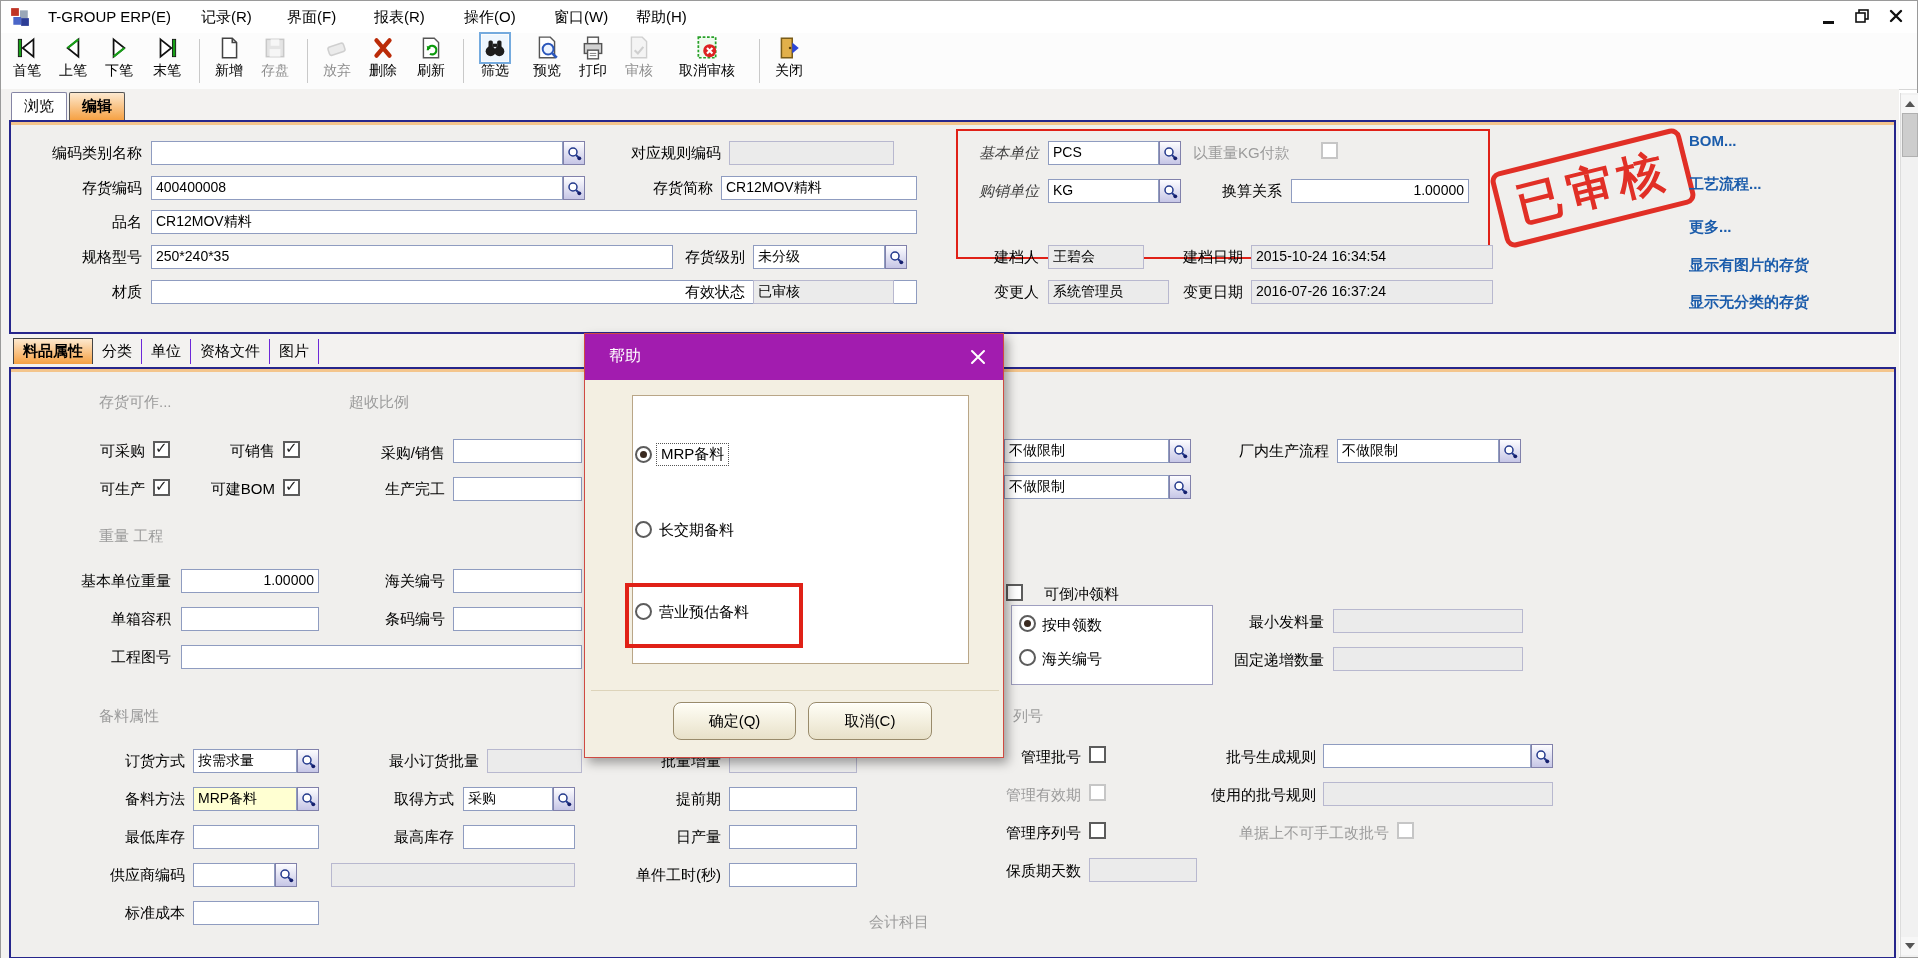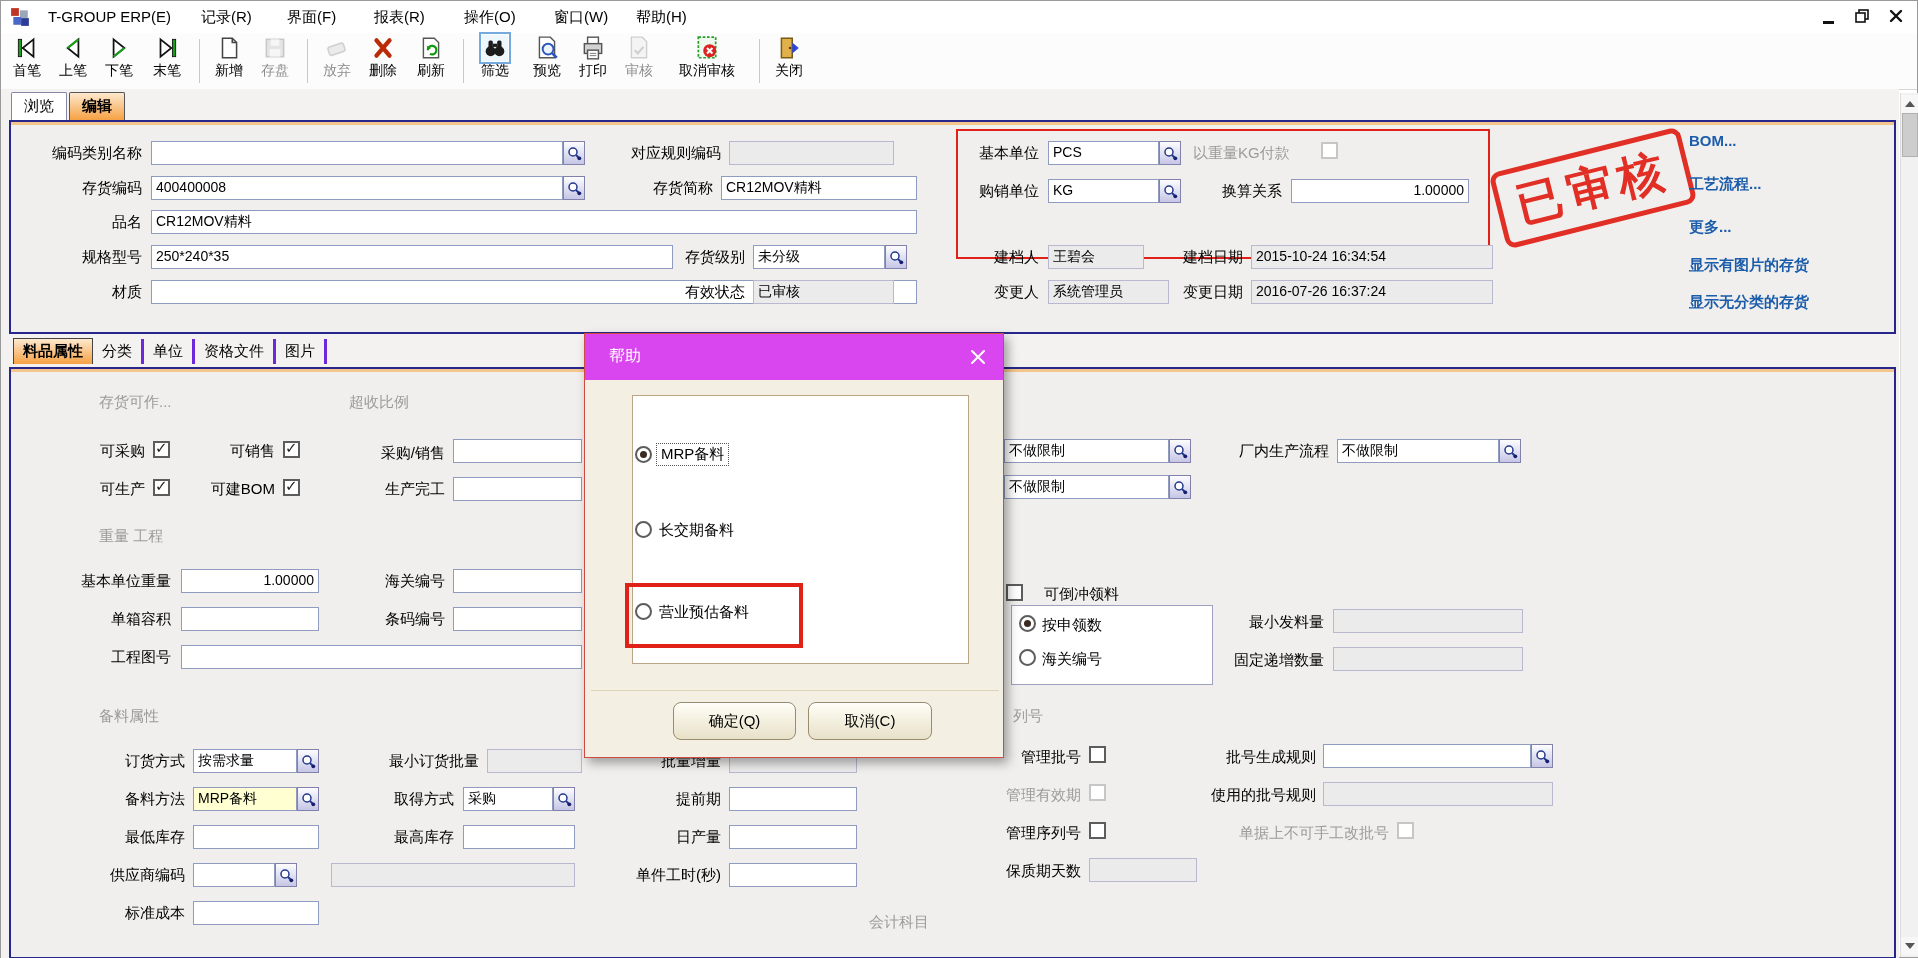--- a/index.html
+++ b/index.html
@@ -19,25 +19,25 @@
   .tbtn.dis{opacity:.45;filter:grayscale(1);}
   .tbtn.sel .ico{outline:2px solid #74aade;outline-offset:1px;background:#eef6fe;}
   .tsep{position:absolute;top:6px;width:1px;height:44px;background:#c9c9c9;}
   
   .bgarea{position:absolute;left:0;top:88px;width:1898px;height:870px;background:#f3f2f0;}
   .panel{position:absolute;background:#f0efed;border:2px solid #26268c;box-sizing:border-box;}
   .accent{position:absolute;left:0;top:0;width:100%;height:3px;background:#f4c58c;}
   .tabstrip{position:absolute;display:flex;align-items:flex-end;}
   .tab{font-size:15px;padding:4px 12px;background:#fff;border:1px solid #8585a5;border-bottom:none;margin-right:2px;border-radius:2px 2px 0 0;cursor:pointer;}
   .tab.act{background:linear-gradient(#fde9cf,#f6a143);font-weight:bold;border-color:#555;}
-  .dtab{font-size:15px;padding:3px 9px;border-right:3px solid #6d28d9;cursor:pointer;white-space:nowrap;}
+  .dtab{font-size:15px;padding:3px 9px;border-right:1px solid #6d28d9;cursor:pointer;white-space:nowrap;}
   .dtab.act{background:linear-gradient(#fde9cf,#f6a143);font-weight:bold;border:1px solid #444;border-bottom:none;}
   
   .lb{position:absolute;font-size:15px;color:#000;white-space:nowrap;text-align:right;}
-  .lb.red{color:#000000;}
+  .lb.red{color:#404040;font-style:italic;}
   .lb.gray{color:#9b9b9b;}
   .hd{position:absolute;font-size:15px;font-weight:normal;color:#9b9b9b;white-space:nowrap;}
   .fd{position:absolute;height:24px;background:#fff;border:1px solid #8f9cc0;box-sizing:border-box;
       font-size:14px;line-height:21px;padding:0 4px;color:#000;white-space:nowrap;overflow:hidden;}
   .fd.dis{background:#ebebeb;border-color:#b8b8cf;}
   .fd.num{text-align:right;}
   .fd.yel{background:#ffffd2;}
   .lkp{position:absolute;width:22px;height:24px;box-sizing:border-box;border:1px solid #8181ab;
        background:linear-gradient(180deg,#fdfdff,#c6c6e6);display:flex;align-items:center;justify-content:center;cursor:pointer;}
   .cb{position:absolute;width:17px;height:17px;background:#fff;border:2px solid #5c5c5c;box-sizing:border-box;cursor:pointer;}
@@ -52,21 +52,21 @@
          border-radius:10px;font-size:46px;font-weight:bold;letter-spacing:6px;padding:3px 15px;opacity:.93;background:rgba(255,255,255,.05);}
   
   .sbar{position:absolute;left:1899px;top:92px;width:18px;height:864px;background:#f1f1f1;border-left:1px solid #dcdcdc;}
   .sbtn{position:absolute;left:0;width:18px;height:18px;background:#f7f7f7;display:flex;align-items:center;justify-content:center;cursor:pointer;}
   .tri-up{width:0;height:0;border-left:5px solid transparent;border-right:5px solid transparent;border-bottom:6px solid #555;}
   .tri-dn{width:0;height:0;border-left:5px solid transparent;border-right:5px solid transparent;border-top:6px solid #555;}
   .sthumb{position:absolute;left:1px;top:20px;width:16px;height:44px;background:#cdcdcd;border:1px solid #b0b0b0;box-sizing:border-box;cursor:grab;}
   
   .dlg{position:absolute;left:583px;top:332px;width:420px;height:425px;background:#f3efe2;border:1px solid #cf4a42;
        box-shadow:4px 5px 10px rgba(0,0,0,.35);box-sizing:border-box;}
-  .dlg-title{position:absolute;left:0;top:0;width:100%;height:46px;background:#d946ef;}
+  .dlg-title{position:absolute;left:0;top:0;width:100%;height:46px;background:#a21caf;}
   .dlg-title span{position:absolute;left:24px;top:12px;color:#fff;font-size:16px;}
   .dlg-x{position:absolute;right:16px;top:14px;width:18px;height:18px;cursor:pointer;}
   .dlg-list{position:absolute;left:47px;top:61px;width:337px;height:269px;background:#fff;border:1px solid #b9a687;box-sizing:border-box;}
   .dlg-sep{position:absolute;left:6px;top:356px;width:408px;height:0;border-top:1px solid #ddd4ba;}
   .dbtn{position:absolute;height:36px;border:1px solid #998b6b;border-radius:8px;font-size:15px;
         background:linear-gradient(#fffef6,#e8e1c9);box-shadow:inset 0 1px 0 #fff;display:flex;align-items:center;justify-content:center;cursor:pointer;}
   .focusbox{outline:1px dotted #555;padding:1px 4px;}
   .dlb{position:absolute;font-size:15px;color:#000;white-space:nowrap;}
 </style>
 </head>

